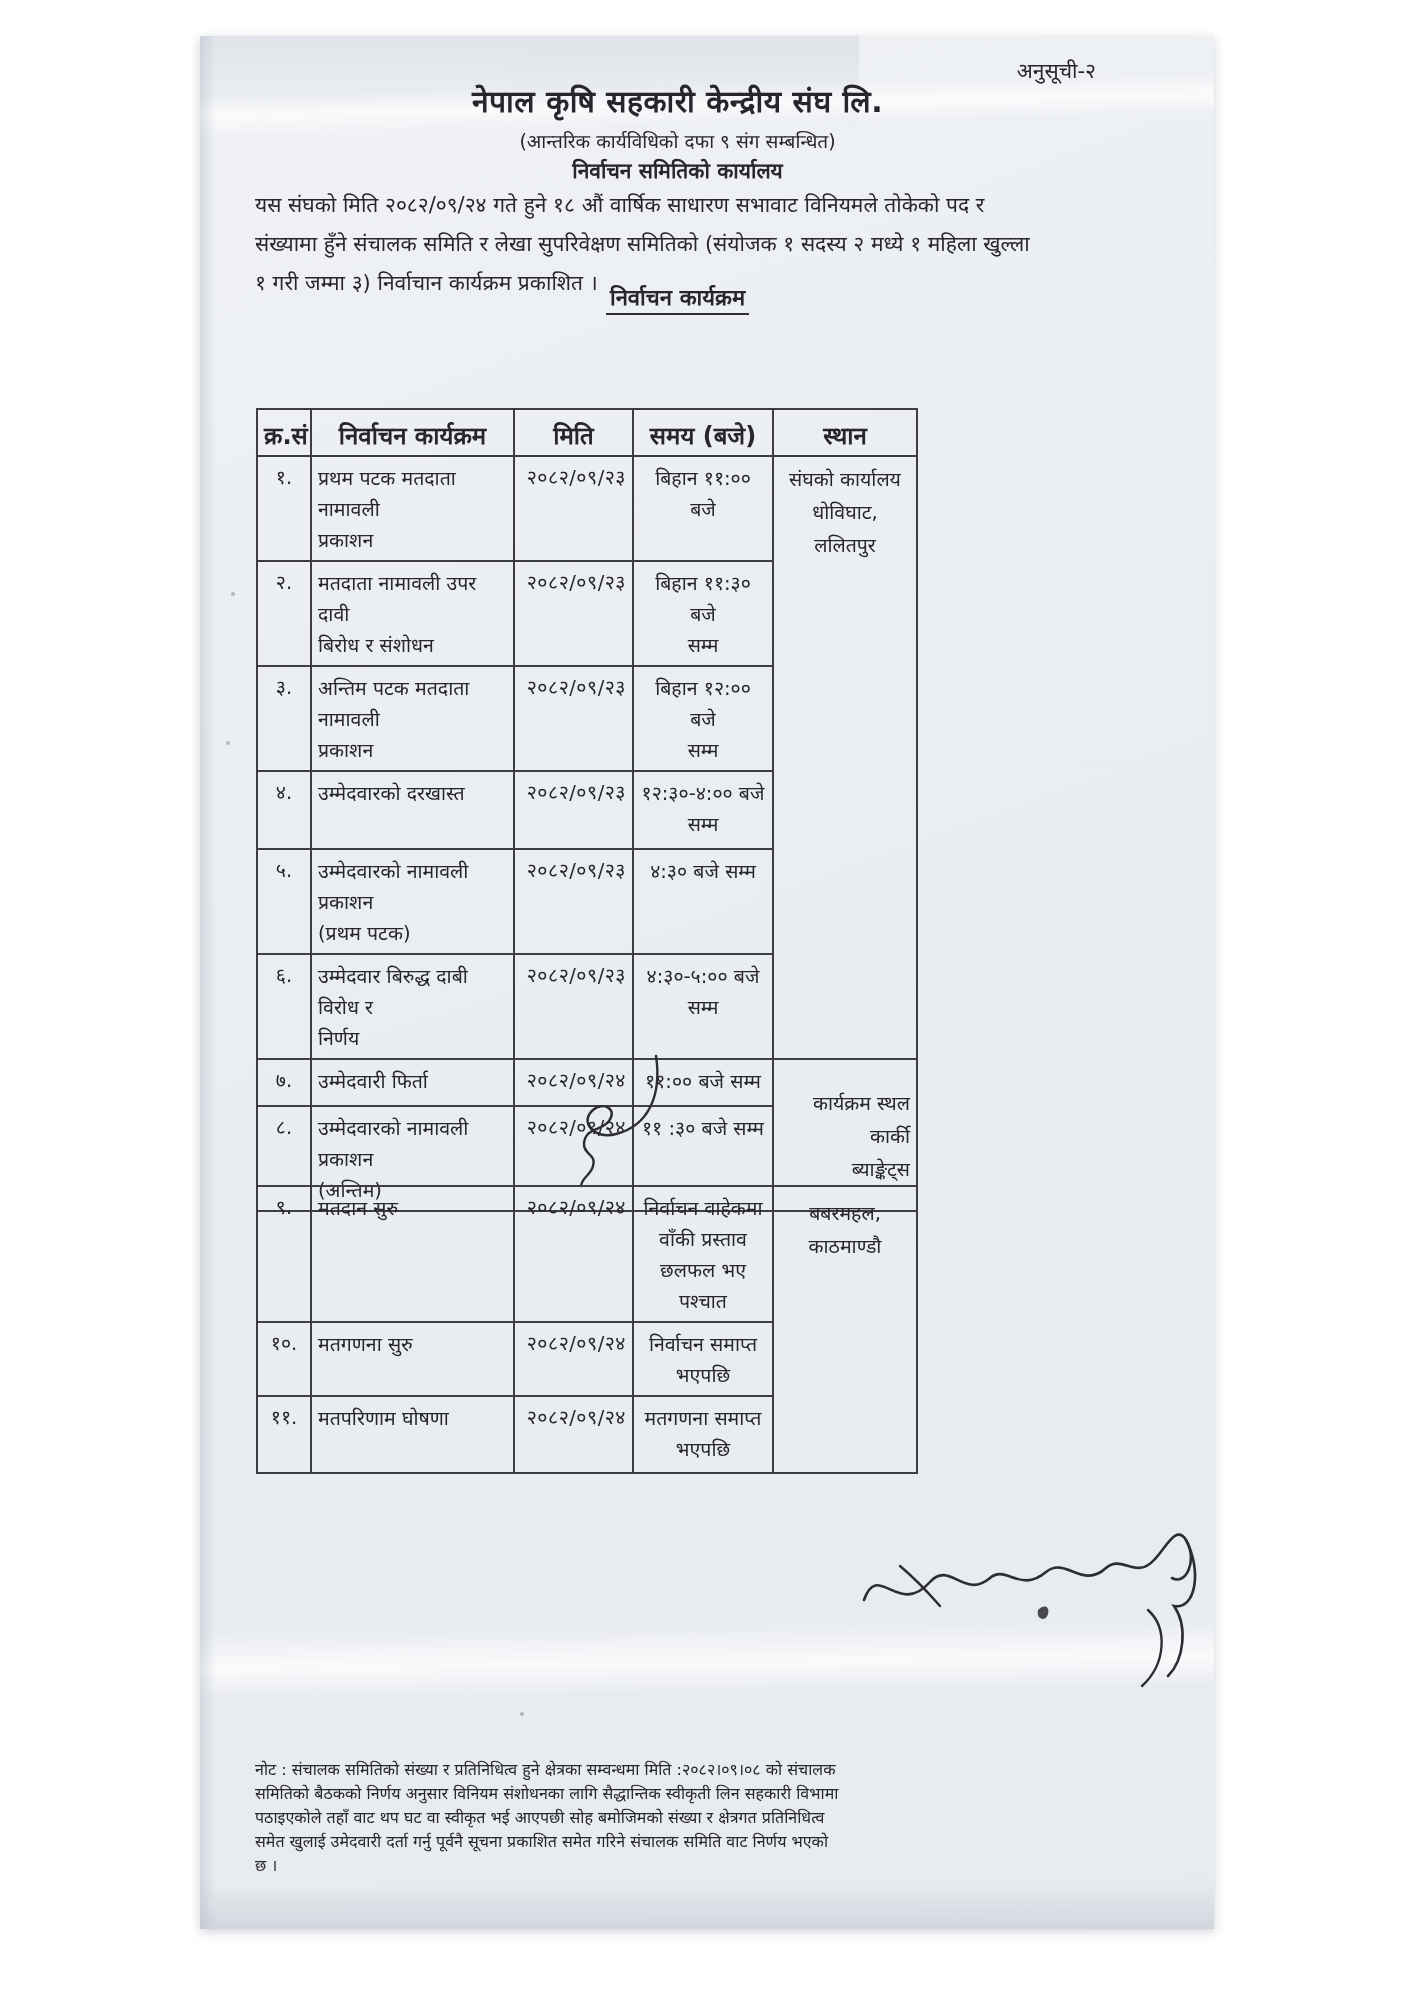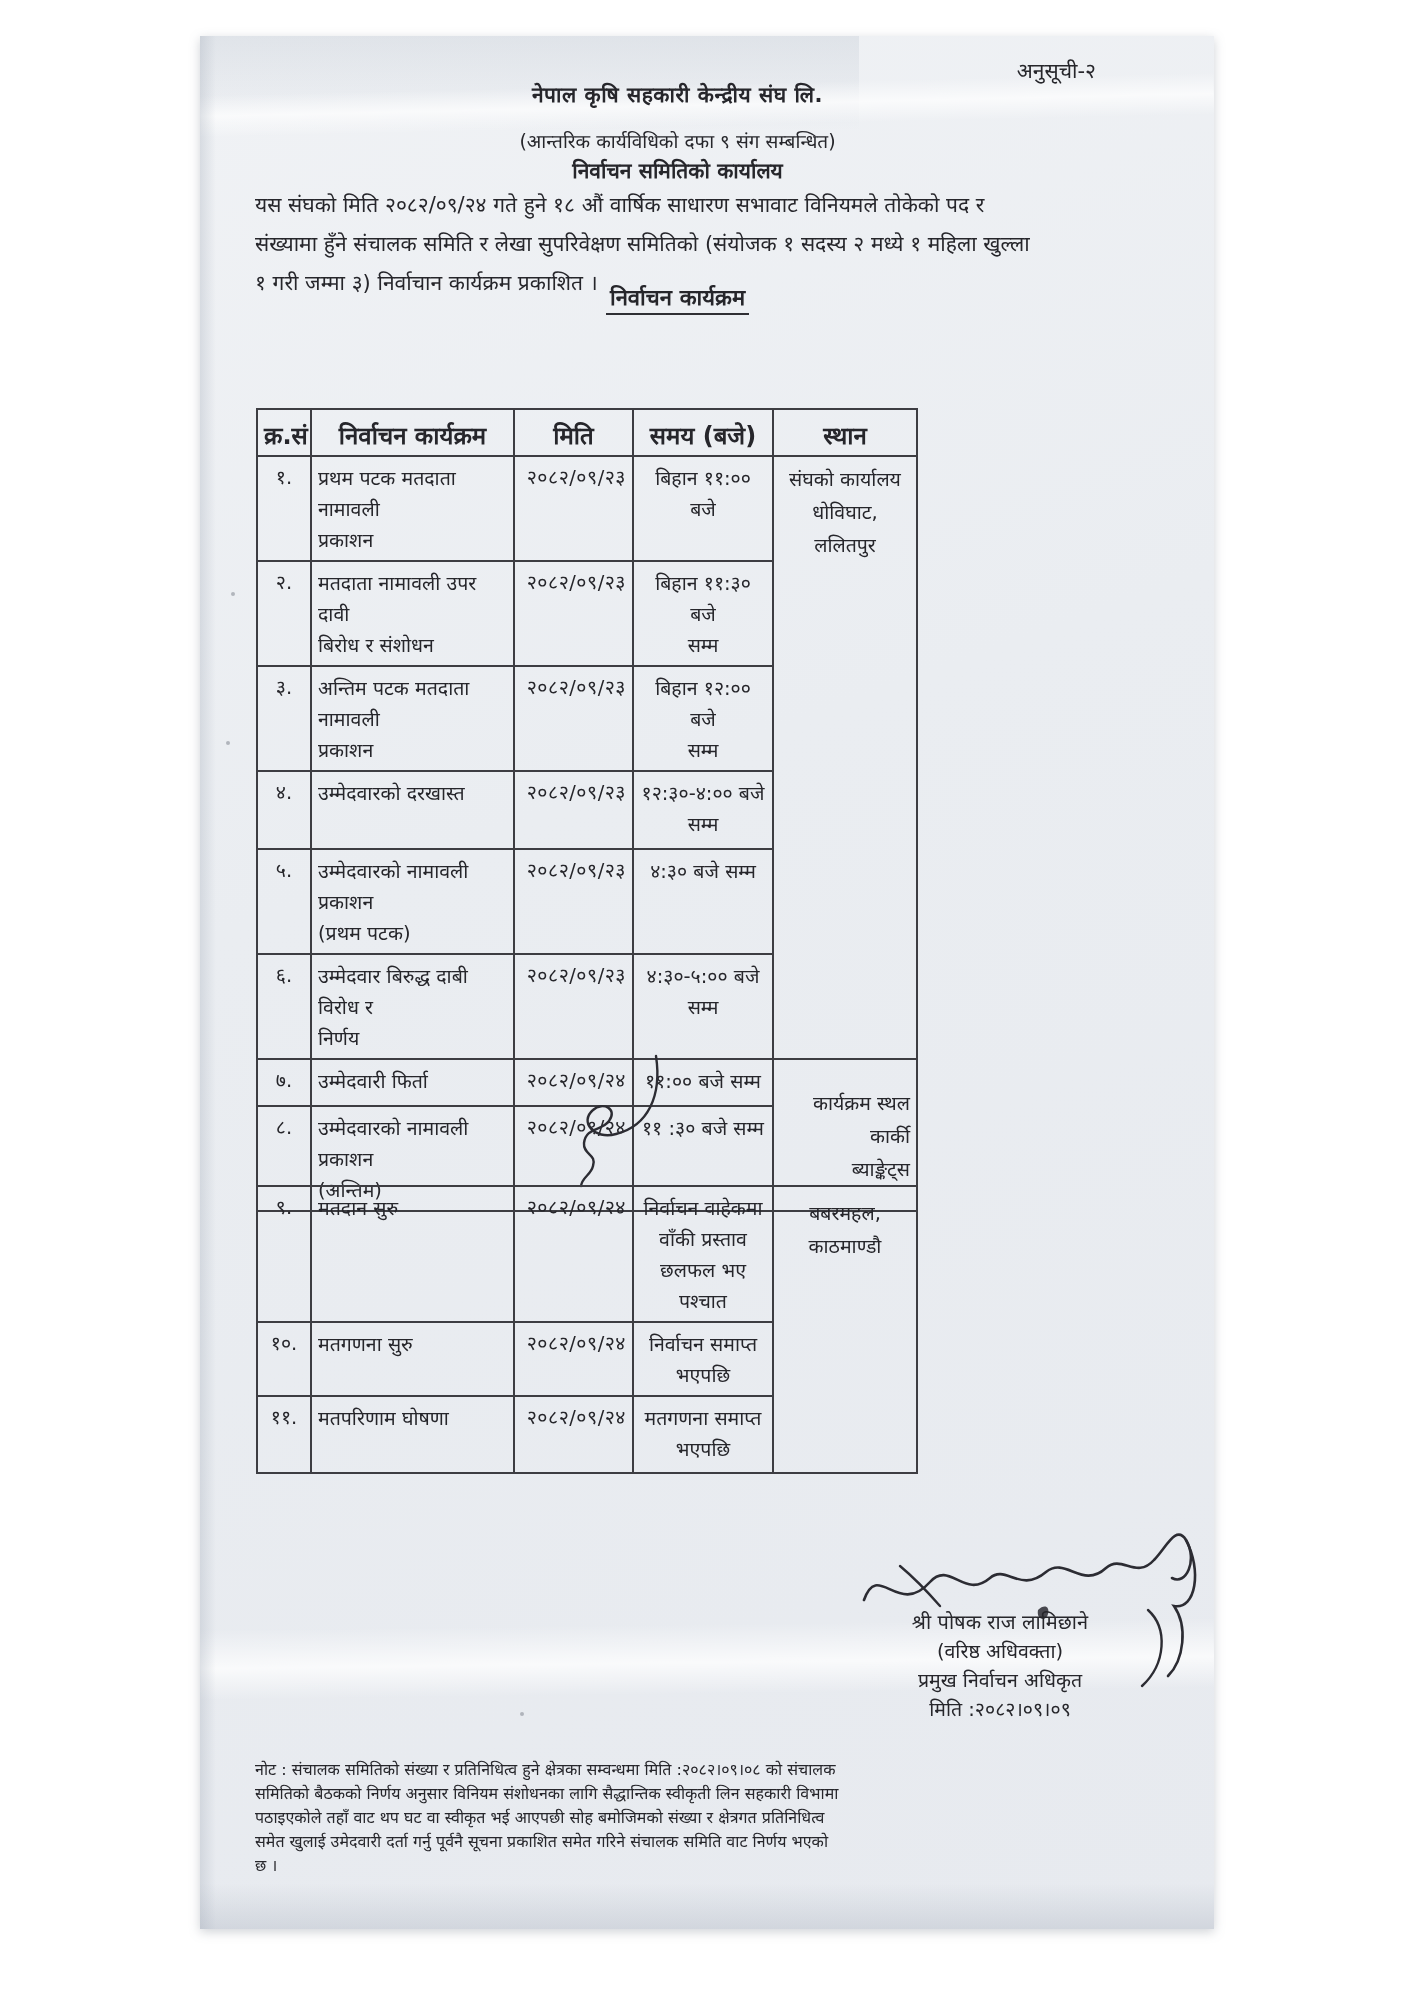--- a/index.html
+++ b/index.html
@@ -26,21 +26,21 @@
     background:linear-gradient(180deg,rgba(255,255,255,0) 0%,rgba(255,255,255,.95) 55%,rgba(255,255,255,0) 100%);opacity:.8;}
   .shade-left{left:0;top:0;width:16px;height:100%;
     background:linear-gradient(90deg,rgba(170,178,190,.35),rgba(170,178,190,0));}
   .shade-bottom{left:0;bottom:0;width:100%;height:46px;
     background:linear-gradient(0deg,rgba(165,173,186,.33),rgba(165,173,186,0));}
   .speck{position:absolute;width:4px;height:4px;border-radius:50%;background:#8b8f98;opacity:.6;}
 
   .annex{position:absolute;top:20px;right:118px;font-size:21px;}
   .content{position:absolute;left:55px;top:0;width:845px;}
   .org-name{position:absolute;top:44px;left:0;width:100%;text-align:center;
-    font-size:21px;font-weight:bold;letter-spacing:.5px;}
+    font-size:30px;font-weight:bold;letter-spacing:.5px;}
   .org-sub{position:absolute;top:92px;left:0;width:100%;text-align:center;font-size:19px;}
   .office{position:absolute;top:120px;left:0;width:100%;text-align:center;font-size:21px;font-weight:bold;}
   .intro{position:absolute;top:150px;left:0;width:100%;font-size:21px;line-height:39px;}
   .prog-head-wrap{position:absolute;top:245px;left:0;width:100%;text-align:center;}
   .prog-head{display:inline-block;font-size:22px;font-weight:bold;
     border-bottom:2px solid #2f2f34;padding:0 4px 2px 4px;}
 
   table.sched{position:absolute;left:56px;border-collapse:collapse;table-layout:fixed;width:660px;
     font-size:19.5px;color:#26262b;}
   table.t1{top:372px;}
@@ -194,22 +194,16 @@
     </table>
 
   <svg class="sig-scribble-2" viewBox="0 0 380 180">
     <path d="M16,86 C30,46 50,104 82,68 C102,46 116,86 142,64 C158,50 172,80 198,58 C218,42 234,76 258,54 C274,40 288,66 306,46 C318,34 328,10 338,26 C350,46 338,72 324,64" fill="none" stroke="#2c2c33" stroke-width="2.6" stroke-linecap="round"></path>
     <path d="M338,26 C354,56 348,96 326,92 C340,112 336,146 320,162" fill="none" stroke="#2c2c33" stroke-width="2.6" stroke-linecap="round"></path>
     <path d="M300,96 C320,114 318,150 294,172" fill="none" stroke="#2c2c33" stroke-width="2.4" stroke-linecap="round"></path>
     <path d="M92,92 C78,76 64,62 52,52" fill="none" stroke="#2c2c33" stroke-width="2.4" stroke-linecap="round"></path>
     <path d="M190,96 C196,90 202,92 200,100 C198,108 188,106 190,96 Z" fill="#2c2c33" opacity=".85"></path>
   </svg>
 
-  <div class="sig-block">
-    <div class="sig-name">श्री पोषक राज लामिछाने</div>
-    <div>(वरिष्ठ अधिवक्ता)</div>
-    <div>प्रमुख निर्वाचन अधिकृत</div>
-    <div>मिति :२०८२।०९।०९</div>
-  </div>
 
   <div class="note">नोट : संचालक समितिको संख्या र प्रतिनिधित्व हुने क्षेत्रका सम्वन्धमा मिति :२०८२।०९।०८ को संचालक<br>समितिको बैठकको निर्णय अनुसार विनियम संशोधनका लागि सैद्धान्तिक स्वीकृती लिन सहकारी विभामा<br>पठाइएकोले तहाँ वाट थप घट वा स्वीकृत भई आएपछी सोह बमोजिमको संख्या र क्षेत्रगत प्रतिनिधित्व<br>समेत खुलाई उमेदवारी दर्ता गर्नु पूर्वनै सूचना प्रकाशित समेत गरिने संचालक समिति वाट निर्णय भएको<br>छ ।</div>
 
 </div>
 
 </body></html>

